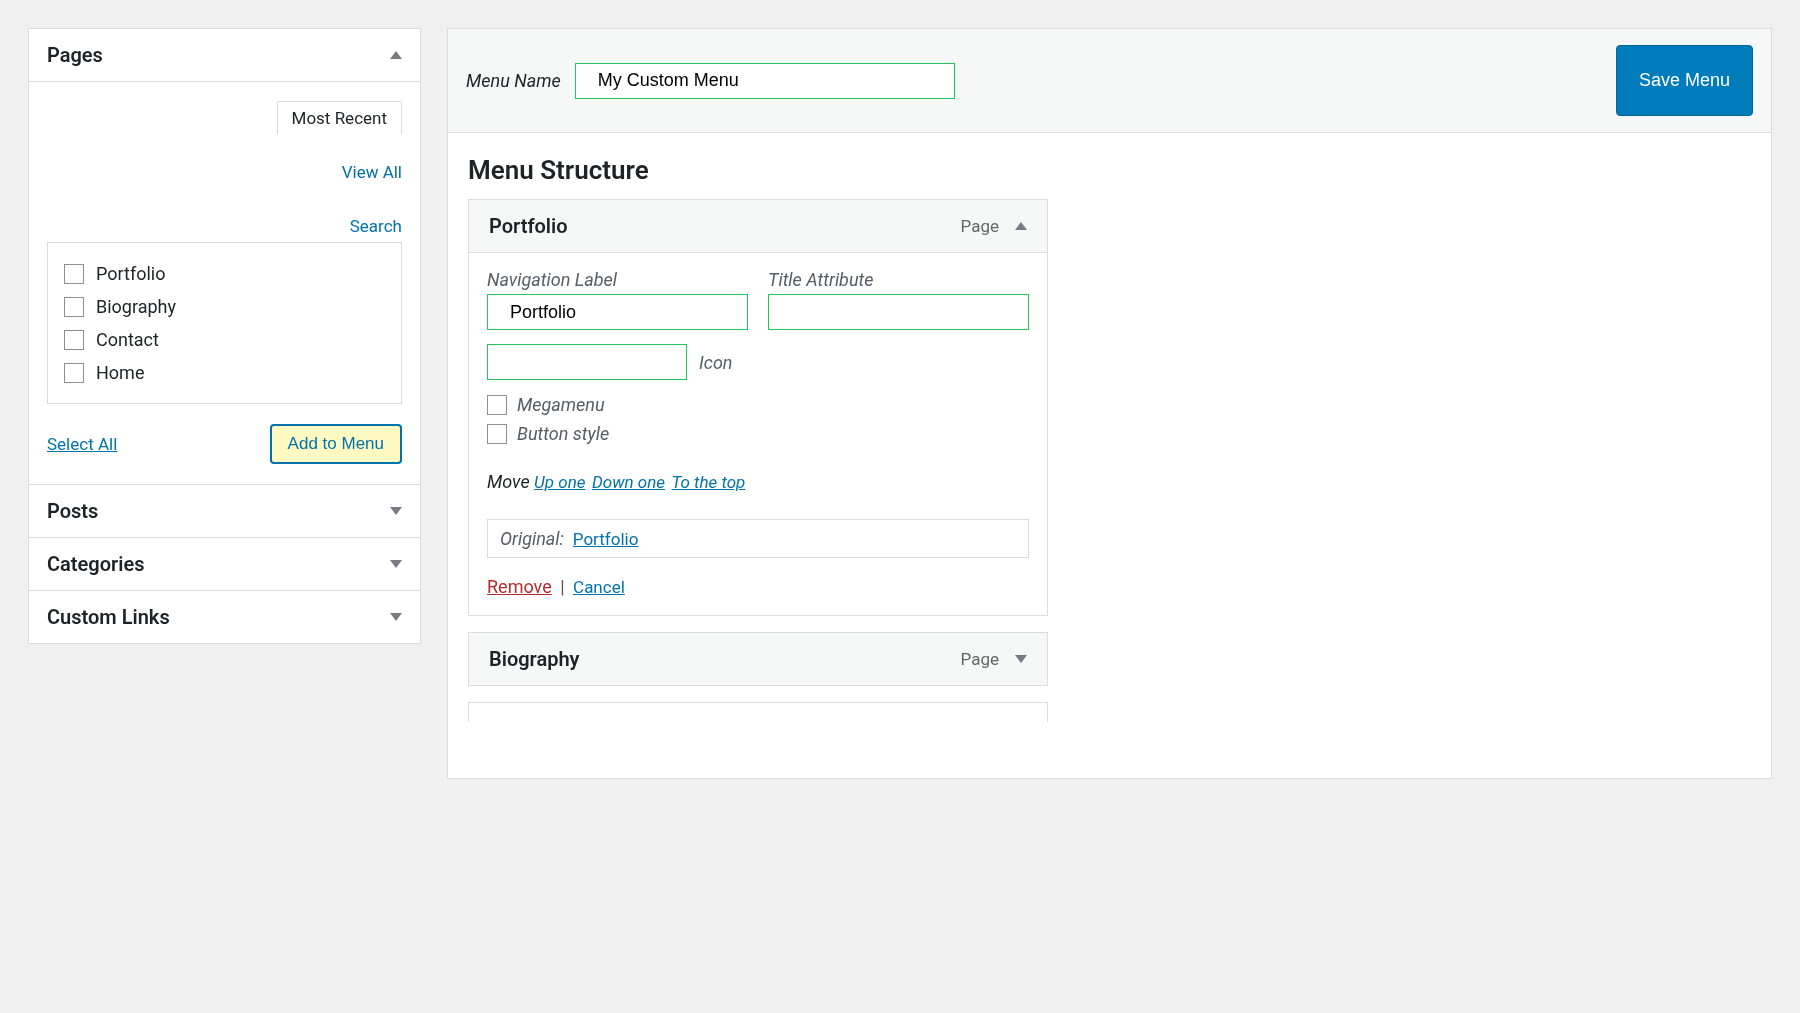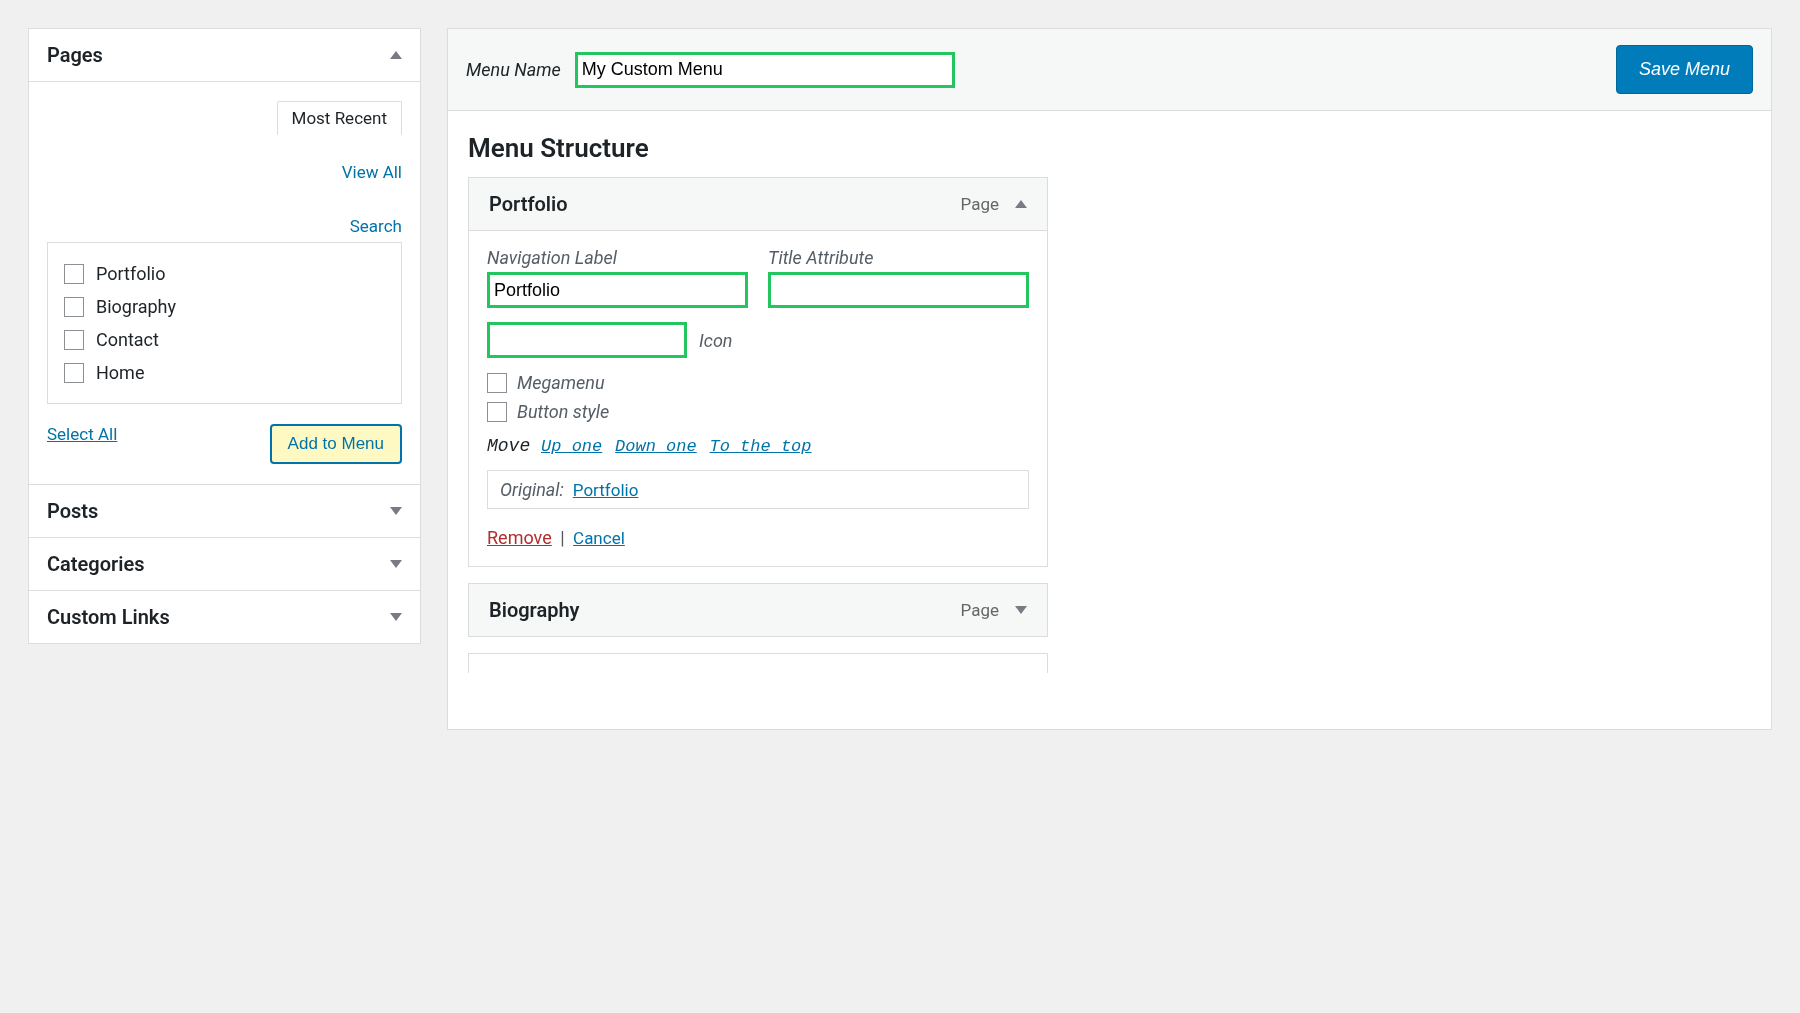--- a/index.html
+++ b/index.html
@@ -86,21 +86,21 @@
     font-size: 18px;
   }
   .checkbox {
     width: 20px; height: 20px;
     border: 1px solid #8c8f94;
     background: #fff;
     cursor: pointer;
   }
   .row-actions {
     display: flex;
-    align-items: flex-start;
+    align-items: center;
     justify-content: space-between;
     margin-top: 20px;
   }
   .link {
     color: #0073aa;
     text-decoration: underline;
     font-size: 17px;
     cursor: pointer;
   }
   .btn-secondary {
@@ -123,36 +123,35 @@
     padding: 16px 18px;
     background: #f6f7f7;
     border-bottom: 1px solid #dcdcde;
   }
   .menu-name-label {
     font-style: italic;
     font-size: 18px;
     color: #1d2327;
   }
   .text-input {
-    border: 3px solid #22c55e;
-    padding: 6px 4px;
+    border: 1px solid #22c55e;
+    padding: 6px 22px;
     font-size: 18px;
     height: 36px;
   }
   .menu-name-input { width: 380px; }
   .spacer { flex: 1; }
   .btn-primary {
     background: #007cba;
     border: 1px solid #006799;
     color: #fff;
     font-size: 18px;
-    padding: 13px 22px;
+    padding: 24px 22px;
     border-radius: 4px;
     cursor: pointer;
-    font-style: italic;
   }
   .structure-body { padding: 22px 20px 40px; }
   .h2 { font-size: 26px; font-weight: 600; margin-bottom: 14px; }
   .help { font-size: 18px; color: #1d2327; line-height: 1.5; margin-bottom: 28px; max-width: 960px; }
   .menu-item {
     width: 580px;
     border: 1px solid #dcdcde;
     background: #fff;
     margin-bottom: 16px;
   }
@@ -174,21 +173,21 @@
   .field { flex: 1; }
   .field-label { font-style: italic; font-size: 18px; color: #555d66; margin-bottom: 4px; display: block; }
   .field .text-input { width: 100%; }
   .icon-row { display: flex; align-items: center; gap: 12px; margin-bottom: 14px; }
   .icon-row .text-input { width: 200px; }
   .mi-check {
     display: flex; align-items: center; gap: 10px;
     font-style: italic; font-size: 18px; color: #555d66;
     margin-bottom: 8px;
   }
-  .move-row { font-size: 18px; font-style: italic; margin: 14px 0; color: #1d2327; font-family: Liberation Mono, monospace; }
+  .move-row { font-size: 18px; font-style: italic; margin: 27px 0; color: #1d2327; }
   .move-row .link { font-style: italic; margin-right: 2px; }
   .original-box {
     border: 1px solid #dcdcde;
     padding: 8px 12px;
     font-size: 18px;
     color: #555d66;
     font-style: italic;
     margin: 10px 0 18px;
   }
   .original-box .link { font-style: normal; }

